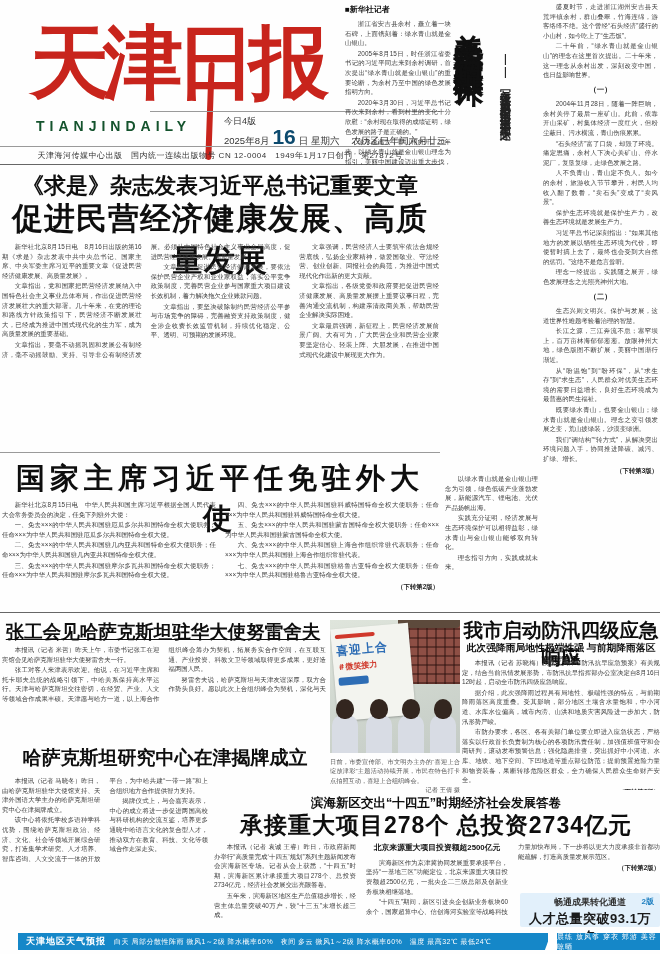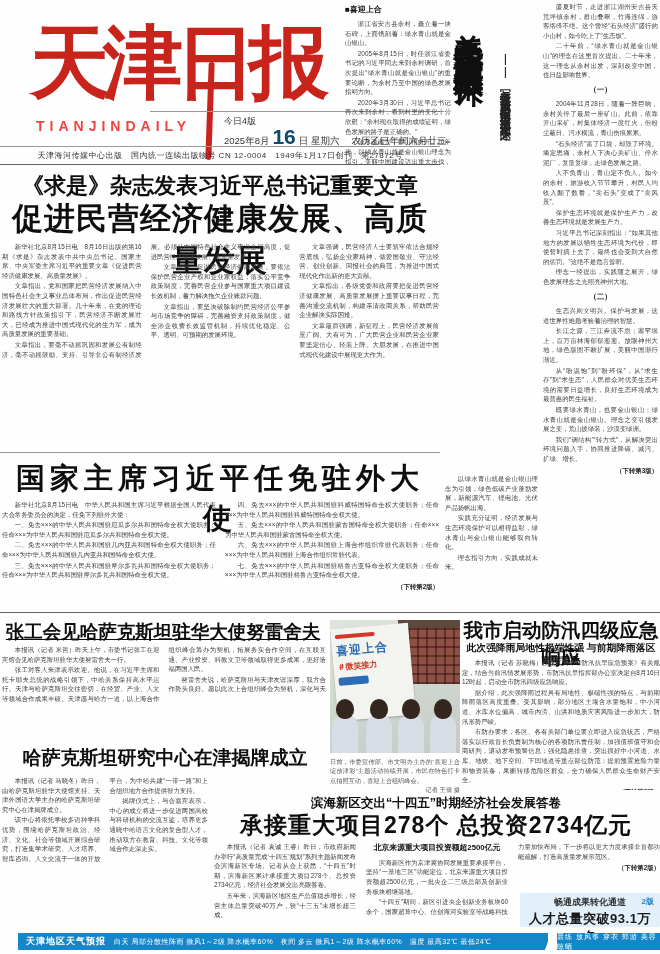--- a/index.html
+++ b/index.html
@@ -4,21 +4,21 @@
 <style>
   html,body{margin:0;padding:0;background:#ffffff;}
   .page{position:relative;width:660px;height:954px;background:#fefefe;overflow:hidden;
         font-family:"Liberation Sans",sans-serif;color:#222;}
   .abs{position:absolute;}
   .hr{position:absolute;background:#9a9a9a;height:1px;}
   .hr-dark{background:#666;}
   
   .masthead-title{font-family:"DejaVu Serif",serif;font-weight:bold;font-size:80px;line-height:1;
         color:#c8241c;letter-spacing:-7px;transform:rotate(-2deg);white-space:nowrap;}
-  .masthead-en{color:#ef4444;font-weight:bold;font-size:14px;letter-spacing:5px;}
+  .masthead-en{color:#14532d;font-weight:bold;font-size:14px;letter-spacing:5px;}
   .brush{position:absolute;background:#c8241c;border-radius:3px;}
   .edition{font-size:9px;color:#333;}
   .dateline{font-size:9.5px;color:#333;display:flex;align-items:baseline;}
   .date-day{color:#0c4a6e;font-size:21px;font-weight:bold;margin:0 3px;line-height:1;}
   .pubinfo{font-size:8px;color:#333;text-align:center;letter-spacing:.5px;}
   
   .body-txt{font-size:6.4px;line-height:1.5;color:#3c3c3c;text-align:justify;overflow:hidden;}
   .body-txt p{margin:0 0 1px 0;text-indent:2em;}
   .lead-cols{column-count:3;column-gap:9px;}
   .two-col{column-count:2;column-gap:9px;}
@@ -84,21 +84,21 @@
     <span>2025年8月</span>
     <span class="date-day">16</span>
     <span>日 星期六</span>
     <span style="margin-left:12px;">农历乙巳年闰六月廿三</span>
   </div>
   <div class="hr" style="left:0px;top:146px;width:440px;"></div>
   <div class="abs pubinfo" style="left:0px;top:150px;width:440px;">天津海河传媒中心出版　国内统一连续出版物号 CN 12-0004　1949年1月17日创刊　第27872号</div>
   <div class="hr hr-dark" style="left:0px;top:164px;width:440px;"></div>
 
   <div class="abs body-txt" style="left:345px;top:4px;width:106px;height:162px;">
-    <div class="byline">■喜迎上合</div>
+    <div class="byline">■新华社记者</div>
     <div>
         <p>浙江省安吉县余村，矗立着一块石碑，上面镌刻着：绿水青山就是金山银山。</p>
         <p>2005年8月15日，时任浙江省委书记的习近平同志来到余村调研，首次提出“绿水青山就是金山银山”的重要论断，为余村乃至中国的绿色发展指明方向。</p>
         <p>2020年3月30日，习近平总书记再次来到余村，看到村里的变化十分欣慰：“余村现在取得的成绩证明，绿色发展的路子是正确的。”</p>
         <p>绿水逶迤去，青山相向开。20年来，以绿水青山就是金山银山理念为指引，美丽中国建设迈出重大步伐，生态文明成为全社会共识。</p>
       </div>
   </div>
 
   <div class="abs vwrap" style="left:448px;top:10px;height:470px;">
     <div class="v-main">关系中华民族永续发展的根本大计</div>

